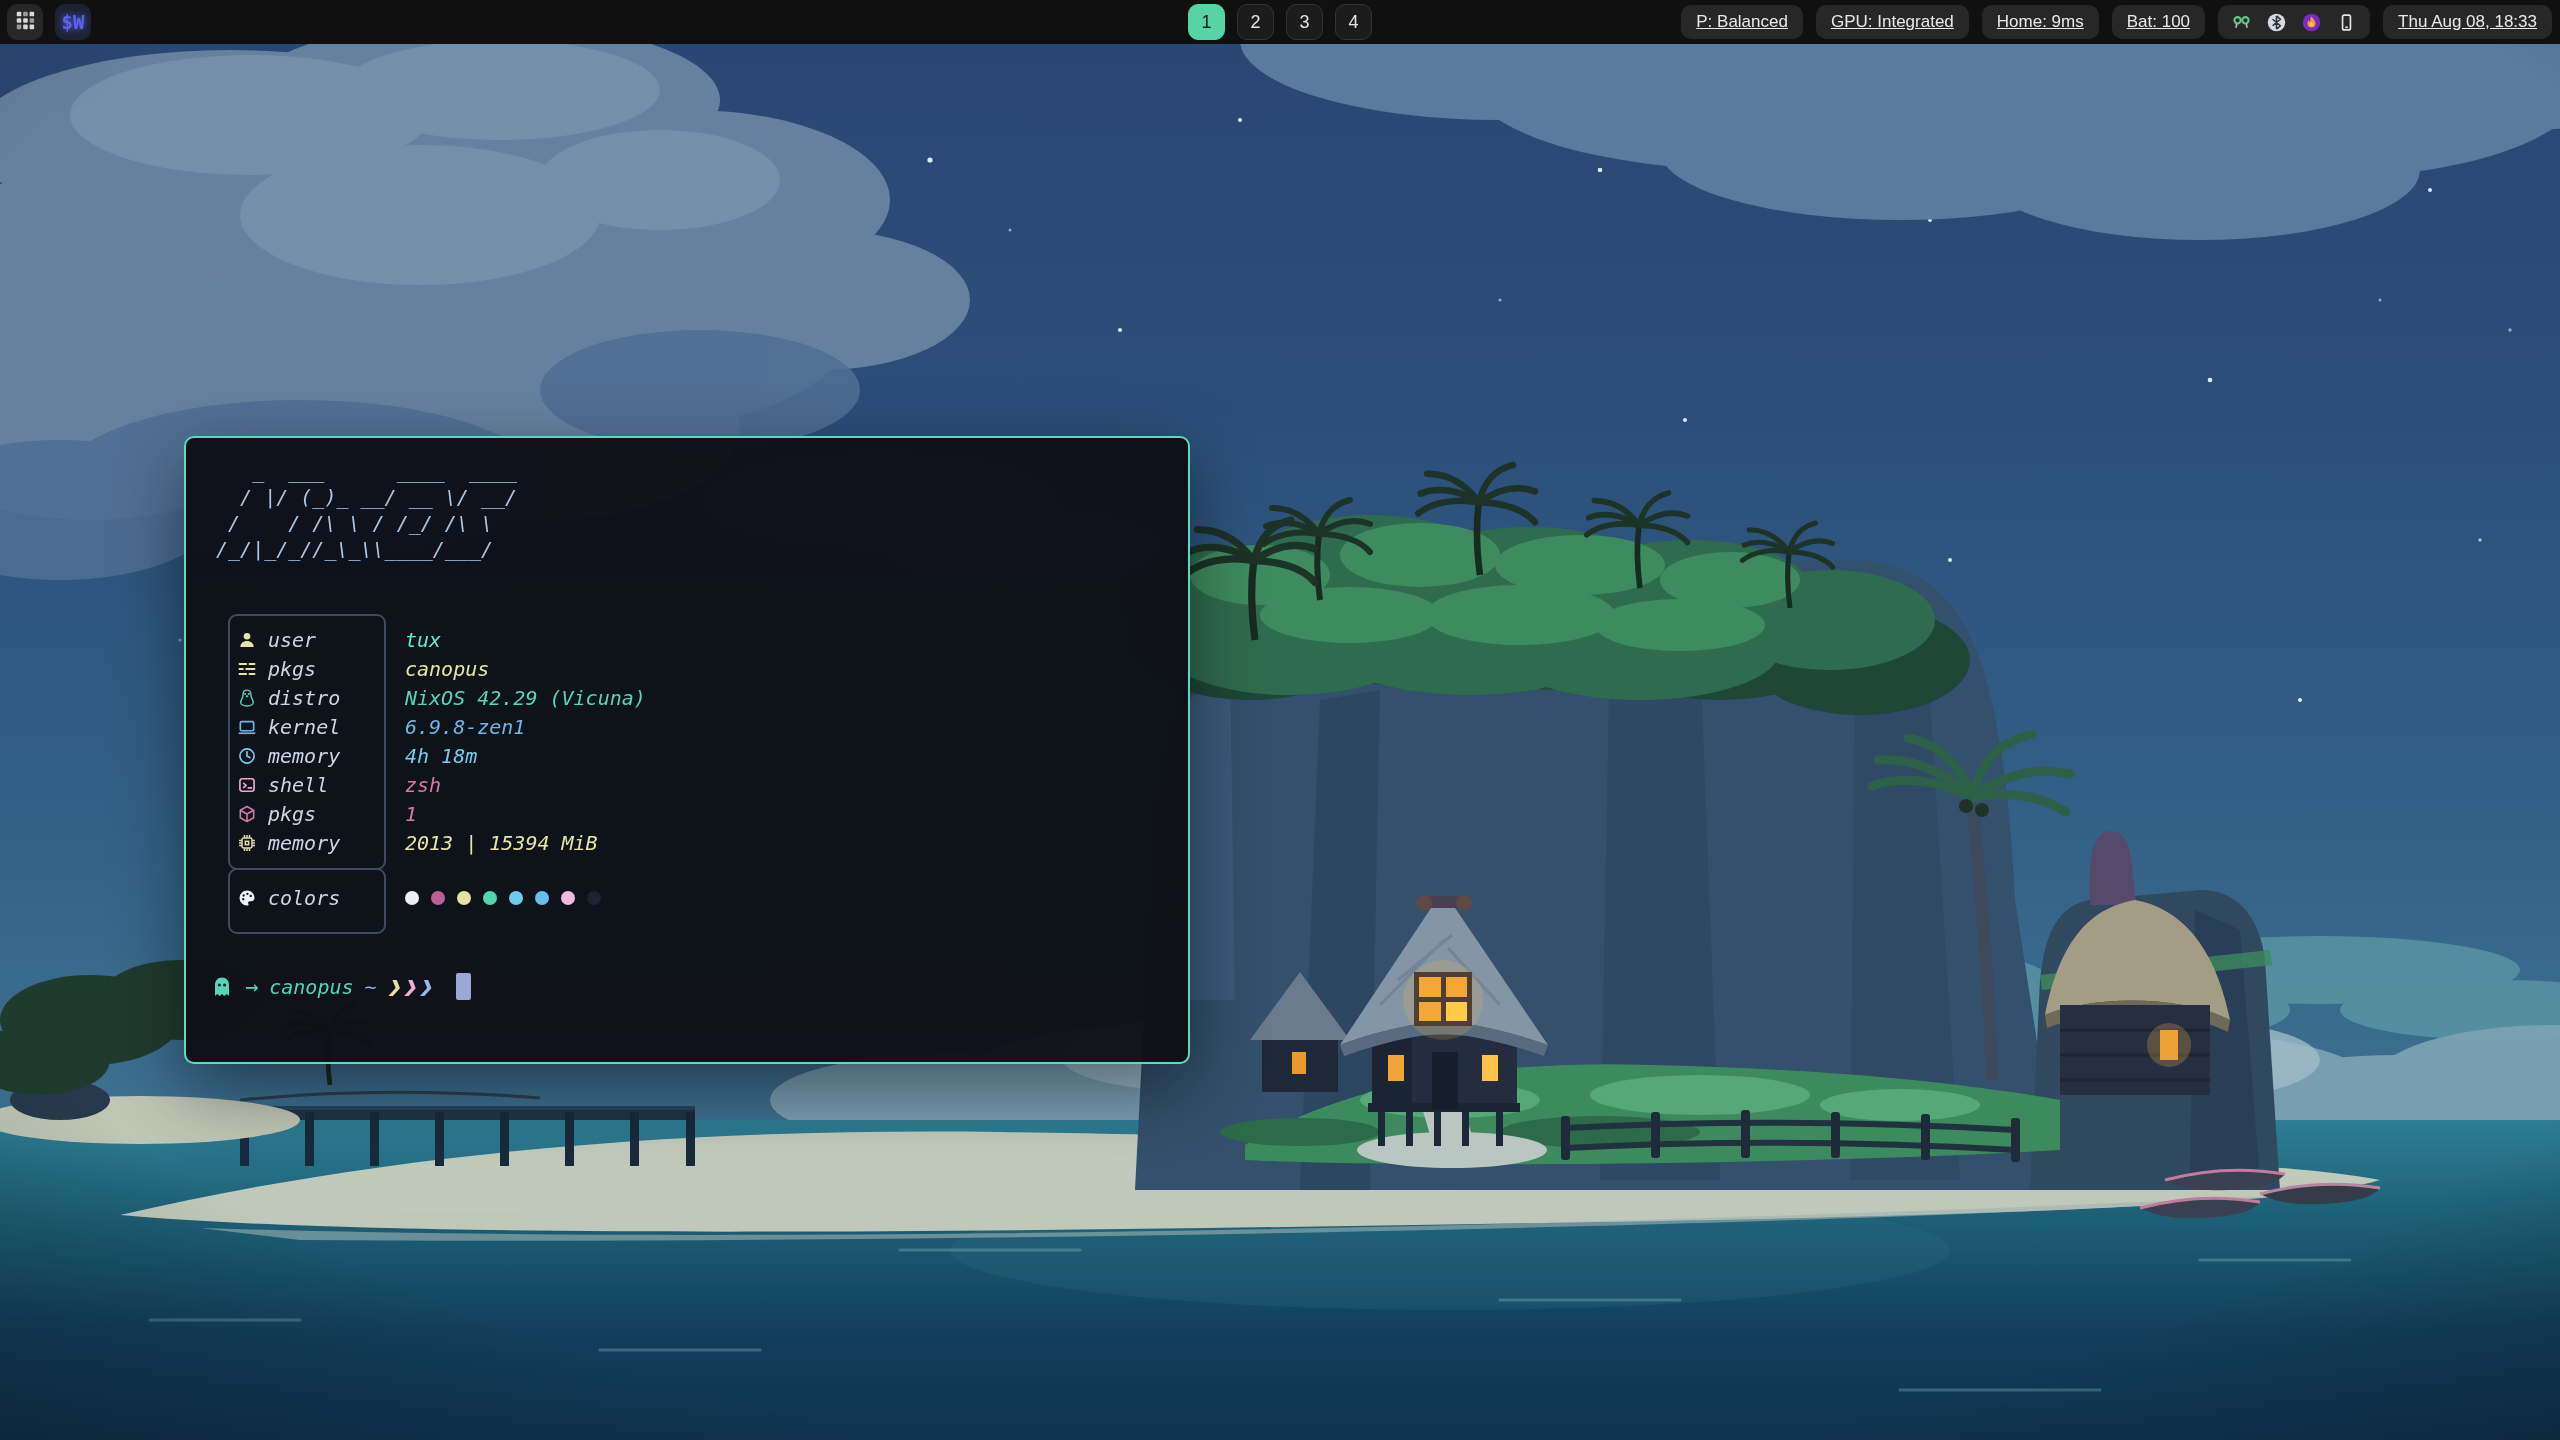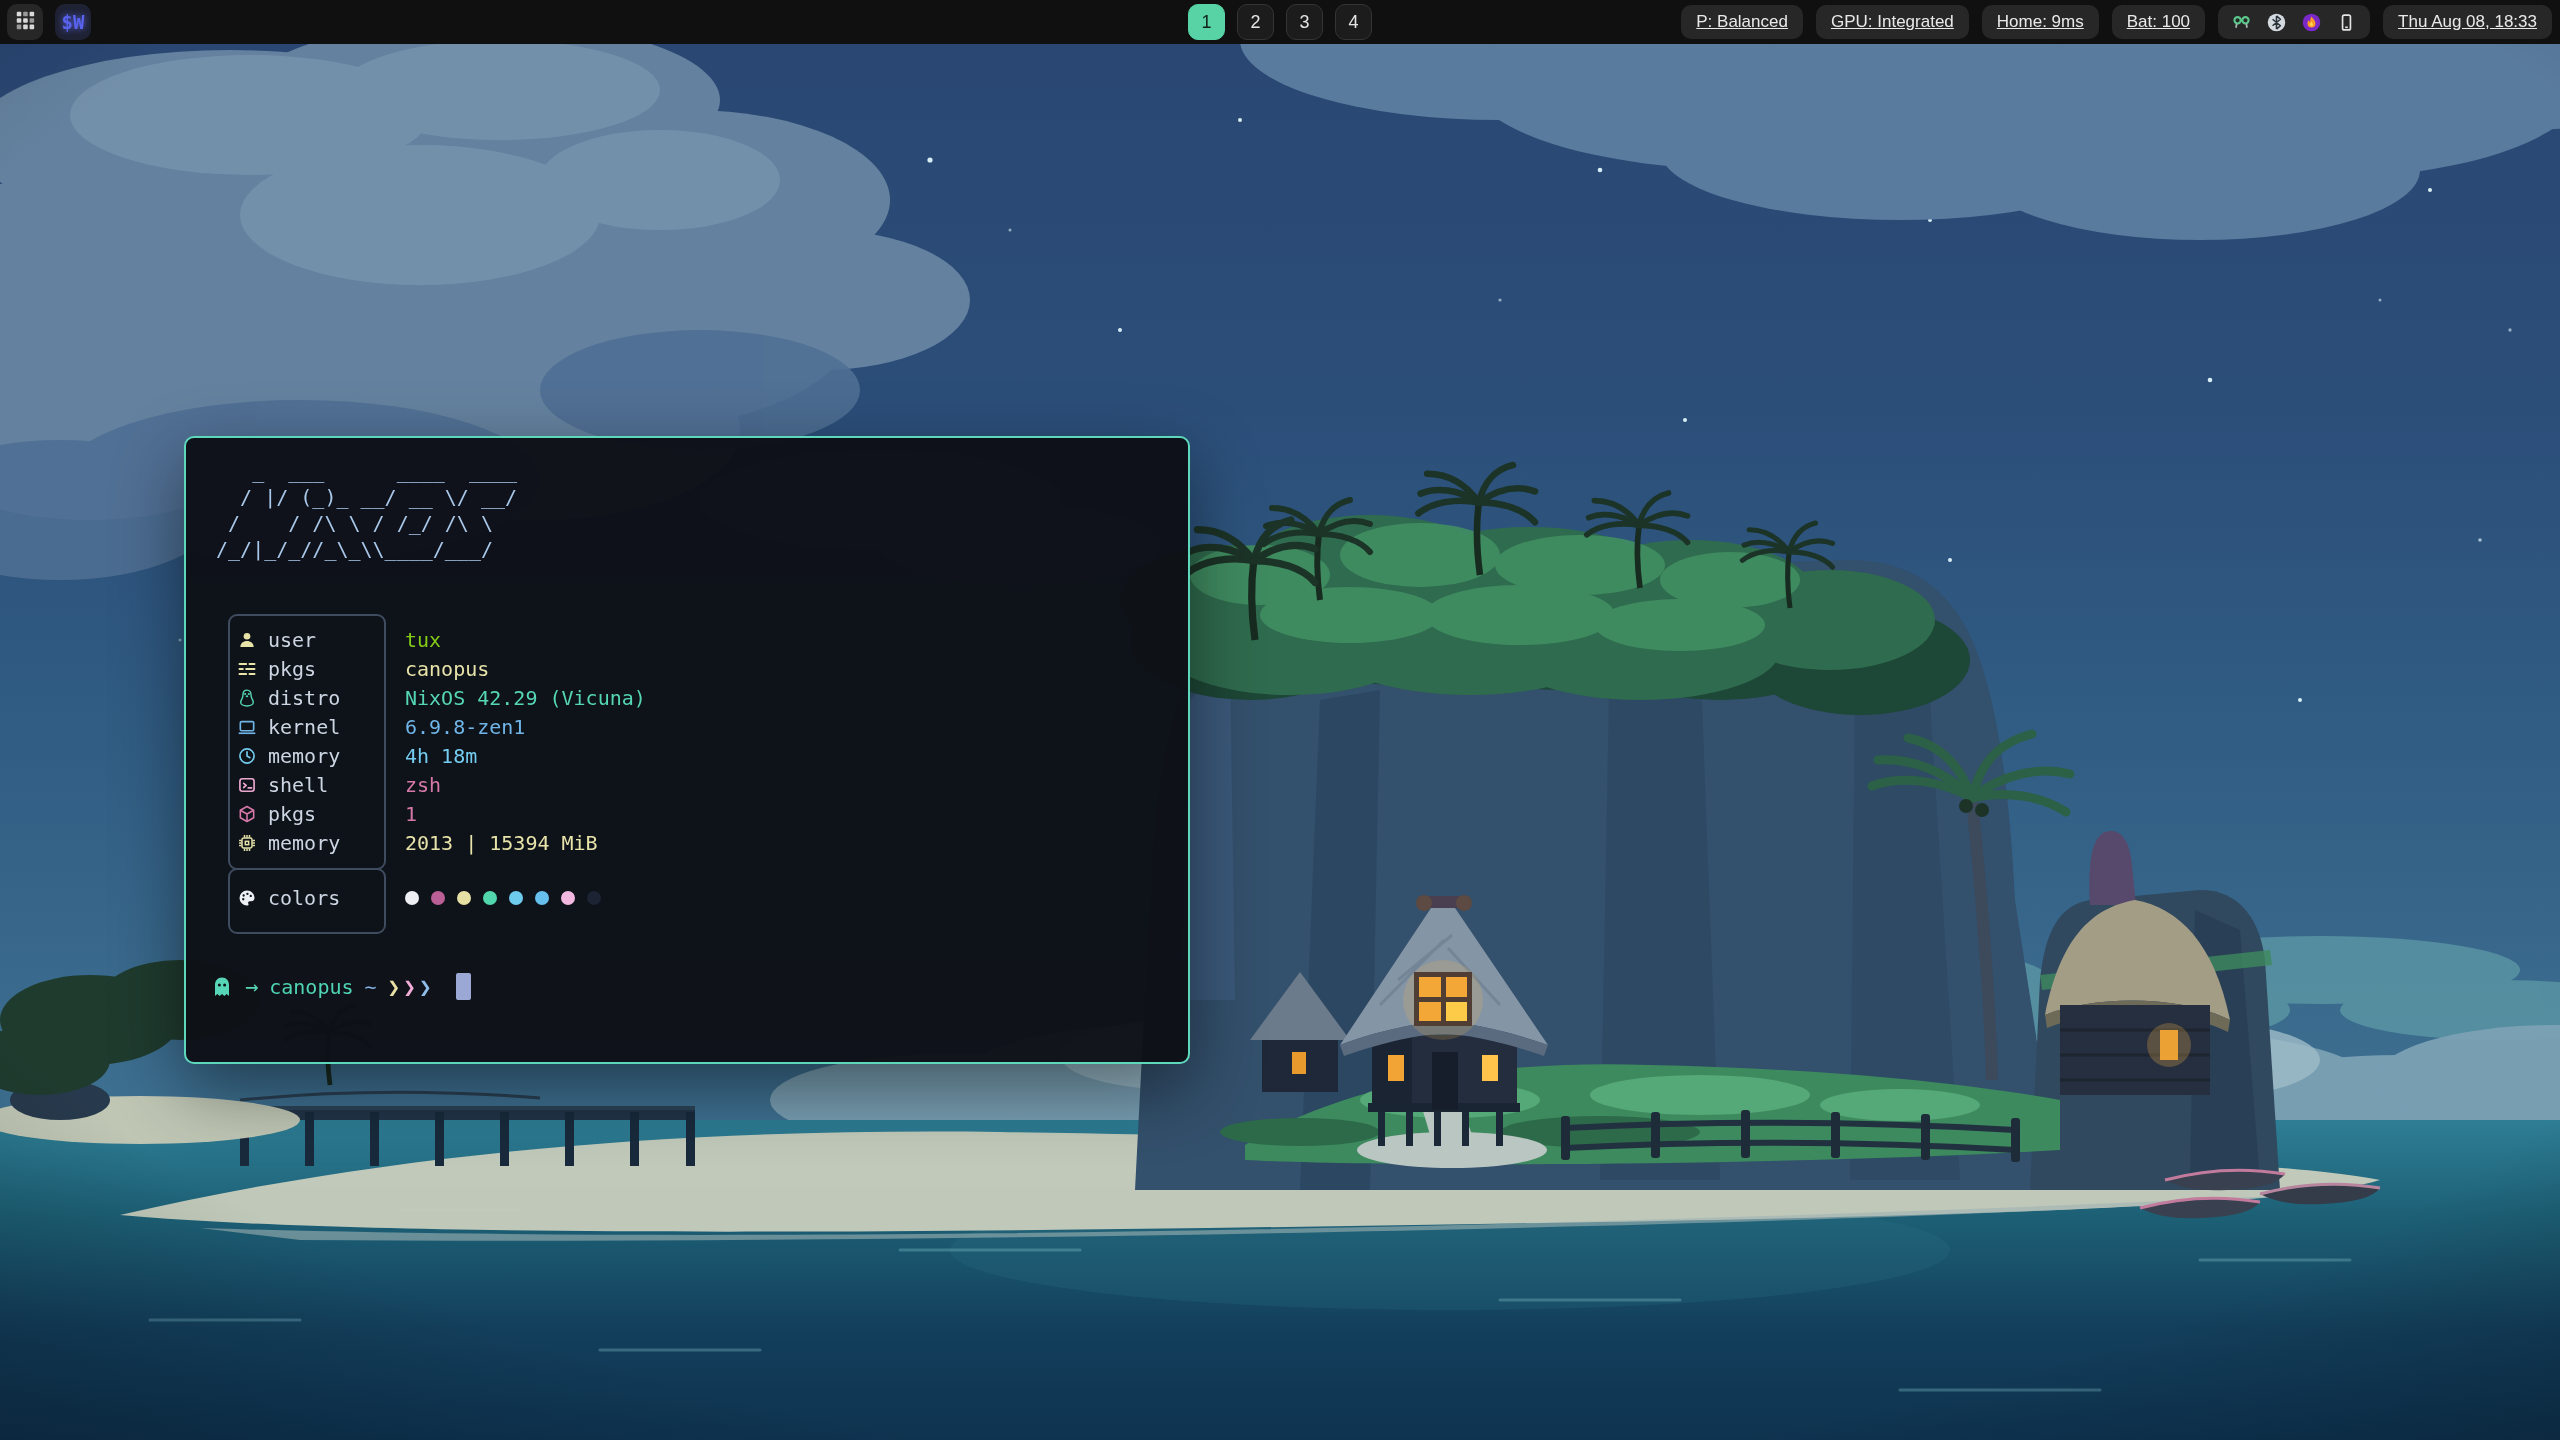--- a/index.html
+++ b/index.html
@@ -18,21 +18,21 @@
   .bar-center { position:absolute; left:50%; top:4px; transform:translateX(-50%); display:flex; gap:12px; }
   .ws { width:37px; height:36px; border-radius:10px; background:#1c1c1c; border:1px solid #343434; color:#e4e4e4; font-size:18px; display:flex; align-items:center; justify-content:center; cursor:pointer; }
   .ws.active { background:#57d3a6; border-color:#57d3a6; color:#112119; }
   .bar-right { position:absolute; right:8px; top:5px; display:flex; gap:13px; align-items:center; }
   .pill { height:34px; border-radius:10px; background:#272727; color:#e9e9e9; font-size:17px; display:flex; align-items:center; padding:0 15px; white-space:nowrap; cursor:pointer;text-decoration:underline; }
   .pill.tray { gap:14px; padding:0 13px; }
   .tray-ic { width:21px; height:21px; display:flex; align-items:center; justify-content:center; cursor:pointer; }
 
   
   .term { position:absolute; left:184px; top:436px; width:1006px; height:628px; background:rgba(13,16,22,.97); border:2px solid #5ed8bb; border-radius:10px; z-index:10; box-shadow:0 24px 70px rgba(0,0,0,.45); font-family:"DejaVu Sans Mono", monospace; font-size:20px; color:#ccd5e2; }
-  .term-inner { padding:14px 18px; }
+  .term-inner { padding:14px 18px;font-style:italic; }
   pre.ascii { font-family:inherit; font-size:20px; line-height:26px; color:#a9c8ea; margin-top:6px; }
   .fetch { position:relative; margin:52px 0 0 24px; width:700px; }
   .b1,.b2 { position:absolute; left:0; width:158px; border:2px solid #3f4b5e; border-radius:9px; pointer-events:none; }
   .b1 { top:0; height:256px; }
   .b2 { top:254px; height:66px; }
   .rows-main { padding:11px 0 9px; }
   .row { height:29px; display:flex; align-items:center; }
   .labelcell { width:158px; display:flex; align-items:center; gap:11px; padding-left:9px; flex:none; }
   .ticon { width:20px; height:20px; display:flex; flex:none; }
   .ticon svg { width:20px; height:20px; }
@@ -460,21 +460,21 @@
         <div class="row">
           <span class="labelcell">
               <span class="ticon" style="color: rgb(231, 227, 169);">
                 <svg viewBox="0 0 24 24" fill="currentColor">
                   <circle cx="12" cy="7.5" r="4"></circle>
                   <path d="M4 20.5c0-4.5 3.6-7.2 8-7.2s8 2.7 8 7.2z"></path>
                 </svg>
               </span>
               <span class="lbl">user</span>
             </span>
-          <span class="val" style="color: #84cc16;">tux</span>
+          <span class="val" style="color: #5eead4;">tux</span>
         </div>
         <div class="row">
           <span class="labelcell">
               <span class="ticon" style="color: rgb(231, 227, 169);">
                 <svg viewBox="0 0 24 24" stroke="currentColor" stroke-width="2.4" fill="none" stroke-linecap="round">
                   <path d="M3 6h8M15 6h6M3 12h4M11 12h10M3 18h8M15 18h6"></path>
                 </svg>
               </span>
               <span class="lbl">pkgs</span>
             </span>

